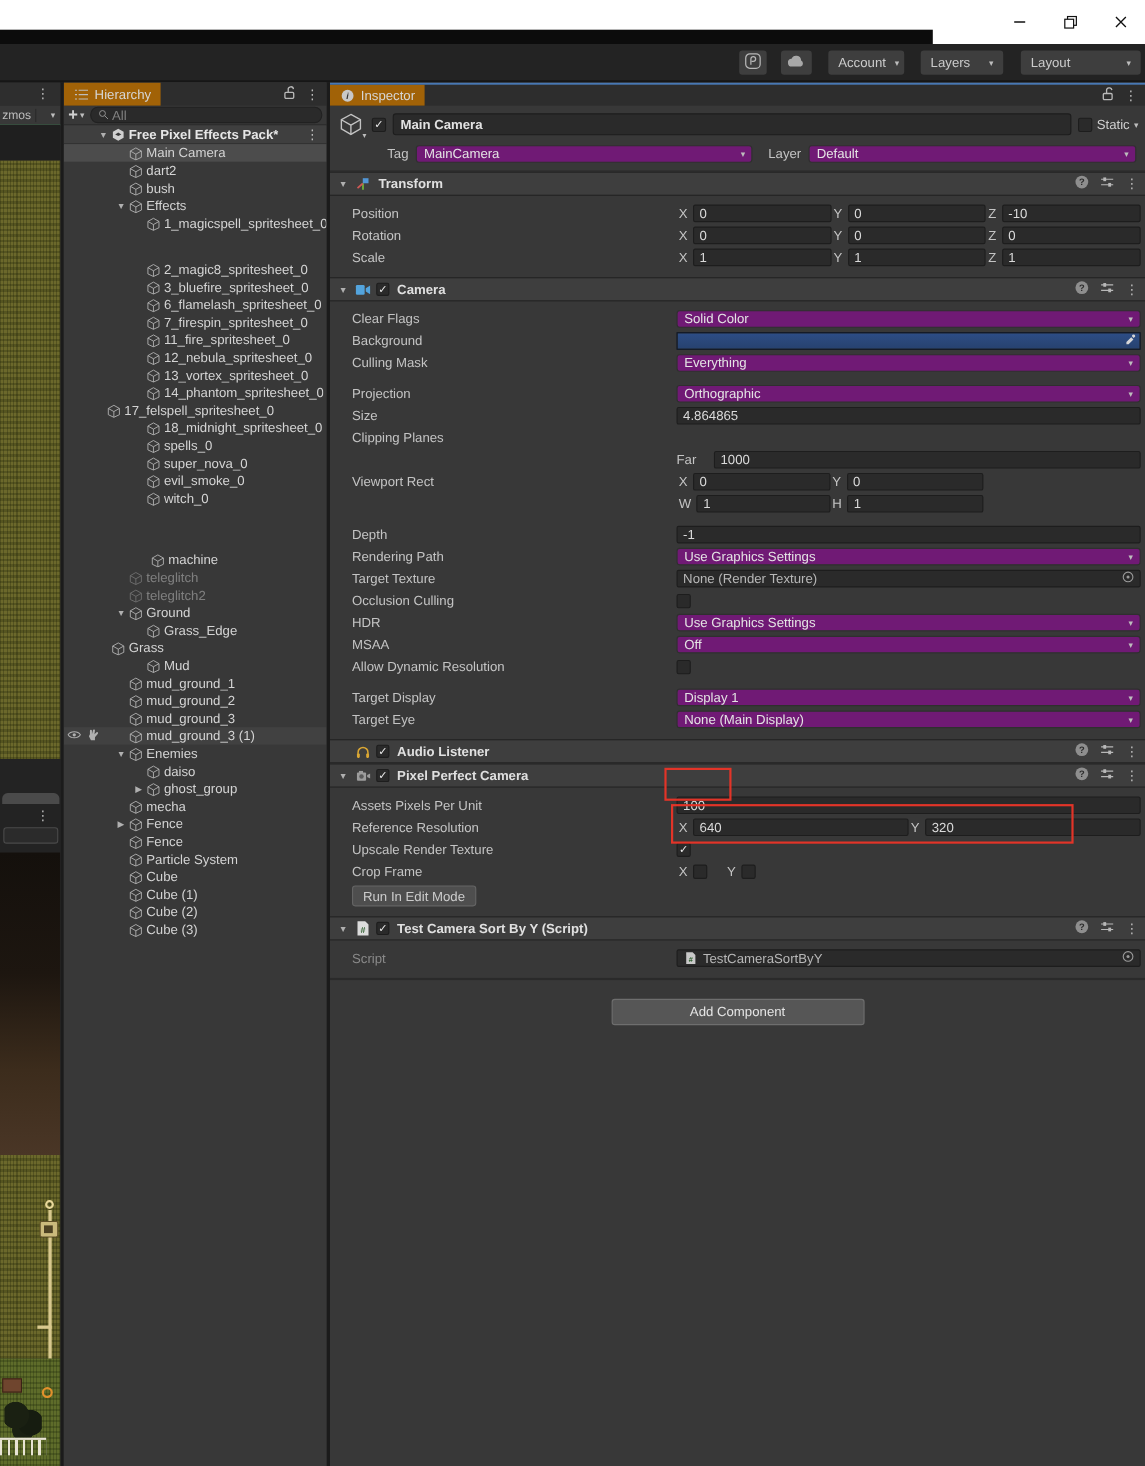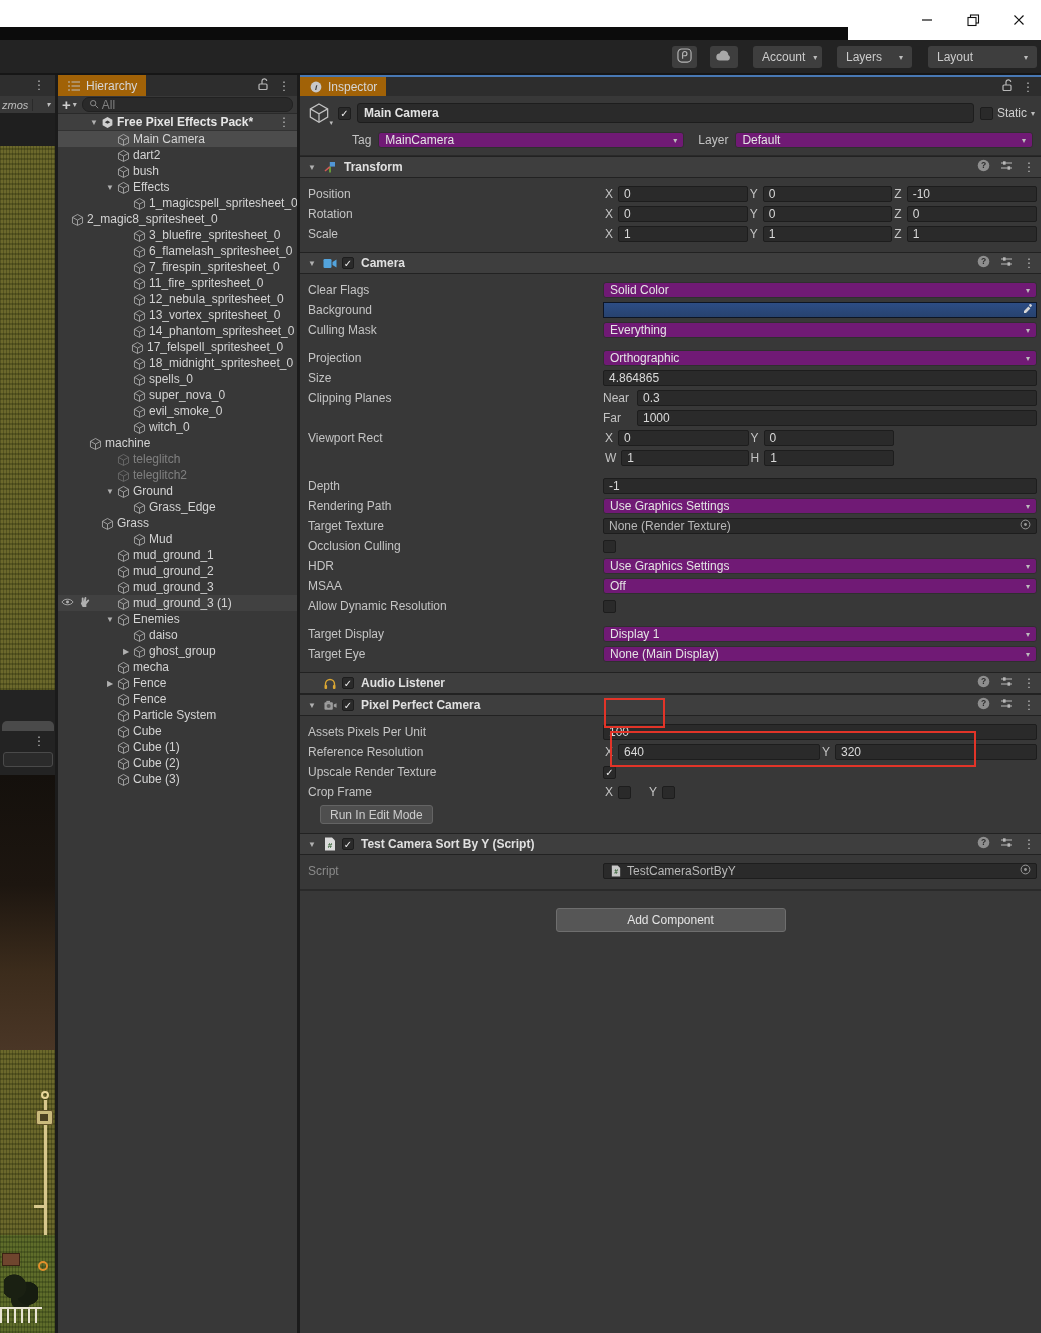--- a/index.html
+++ b/index.html
@@ -68,21 +68,21 @@
   .dd .caret{margin-left:6px;}
   .tf{height:16px;background:#2a2a2a;border:1px solid #1d1d1d;border-radius:2px;
       display:flex;align-items:center;padding:0 5px;color:#dadada;flex:1;box-sizing:border-box;}
   .tf.obj{color:#b8b8b8;gap:4px;}
   .tf .flex1{flex:1;overflow:hidden;white-space:nowrap;}
   .comp-header{height:20px;background:#3e3e3e;border-top:1px solid #222222;border-bottom:1px solid #222222;
                display:flex;align-items:center;gap:5px;padding:0 6px;}
   .comp-title{font-weight:bold;color:#e0e0e0;margin-left:2px;}
   .hdr-icons{margin-left:auto;display:flex;align-items:center;gap:10px;}
   .props{padding:6px 0 8px 0;}
-  .prow{height:20px;display:flex;align-items:center;padding-left:8px;}
+  .prow{height:20px;display:flex;align-items:center;padding-left:20px;}
   .plabel{width:295px;flex:none;color:#c4c4c4;overflow:hidden;white-space:nowrap;}
   .plabel.dim{color:#8a8a8a;}
   .pvalue{flex:1;display:flex;align-items:center;margin-right:4px;position:relative;}
   .pvalue.narrow{margin-right:147px;}
   .agrp{flex:1;display:flex;align-items:center;}
   .axis{color:#c4c4c4;margin:0 5px 0 2px;flex:none;}
   .sublabel{width:34px;flex:none;color:#c4c4c4;}
   .swatch{flex:1;height:14px;background:linear-gradient(#30518f,#27426f);border:1px solid #0d1524;}
   .dropper{position:absolute;right:3px;top:1px;}
   .pgap{height:8px;}
@@ -152,21 +152,21 @@
   <div class="tool-btn" style="left:928px;width:109px;" data-name="layout-dropdown">
     <span data-name="layout-label">Layout</span>
     <span class="caret" data-name="chevron-down-icon">▾</span>
   </div>
 </div>
 
 <div class="left-strip" data-name="scene-view-strip">
   <div class="ls" style="top:0;height:21px;background:#2e2e2e;" data-name="scene-tabbar">
     <span class="kebab" style="position:absolute;right:10px;top:4px;" data-name="kebab-menu-icon">⋮</span>
   </div>
-  <div class="ls" style="top:21px;height:17px;background:#383838;border-bottom:1px solid #86efac;display:flex;align-items:center;font-style:italic;" data-name="gizmos-toolbar">
+  <div class="ls" style="top:21px;height:17px;background:#383838;border-bottom:1px solid #86efac;display:flex;align-items:center;" data-name="gizmos-toolbar">
     <span style="padding-left:2px;color:#bdbdbd;font-size:11px;" data-name="gizmos-button">zmos</span>
     <span style="margin-left:4px;width:1px;height:12px;background:#2a2a2a;" data-name="divider"></span>
     <span style="flex:1;display:flex;justify-content:center;" class="caret" data-name="gizmos-dropdown">▾</span>
   </div>
   <div class="ls" style="top:38px;height:33px;background:#1f1f1f;" data-name="scene-view-fragment"></div>
   <div class="ls olive" style="top:71px;height:544px;" data-name="scene-view-grass-texture"></div>
   <div class="ls" style="top:615px;height:85px;background:#232323;" data-name="lower-panel-chrome">
     <div style="position:absolute;left:2px;right:1px;top:31px;height:10px;background:#4a4a4a;border-radius:5px 5px 0 0;" data-name="panel-tab-edge"></div>
     <span class="kebab" style="position:absolute;right:10px;top:45px;" data-name="kebab-menu-icon">⋮</span>
     <div style="position:absolute;left:3px;right:2px;top:62px;height:13px;background:#2b2b2b;border:1px solid #4a4a4a;border-radius:3px;" data-name="panel-field-edge"></div>
@@ -275,21 +275,21 @@
       <div class="hrow" data-name="hierarchy-item" style="padding-left: 62px;">
         <span class="fold" data-name="foldout-arrow"></span>
         <span class="ic" data-name="cube-icon">
           <svg width="13" height="13" viewBox="0 0 16 16" fill="none" stroke="#b4b4b4" stroke-width="1">
             <path d="M8 1.8 14.2 5.3v7L8 15.2 1.8 12.3v-7z"></path>
             <path d="M1.8 5.3 8 8.8l6.2-3.5M8 8.8v6.4"></path>
           </svg>
         </span>
         <span class="hlabel" data-name="hierarchy-item-label">1_magicspell_spritesheet_0</span>
       </div>
-      <div class="hrow" data-name="hierarchy-item" style="">
+      <div class="hrow" data-name="hierarchy-item" style="padding-left: 62px; margin-top: 26px;">
         <span class="fold" data-name="foldout-arrow"></span>
         <span class="ic" data-name="cube-icon">
           <svg width="13" height="13" viewBox="0 0 16 16" fill="none" stroke="#b4b4b4" stroke-width="1">
             <path d="M8 1.8 14.2 5.3v7L8 15.2 1.8 12.3v-7z"></path>
             <path d="M1.8 5.3 8 8.8l6.2-3.5M8 8.8v6.4"></path>
           </svg>
         </span>
         <span class="hlabel" data-name="hierarchy-item-label">2_magic8_spritesheet_0</span>
       </div>
       <div class="hrow" data-name="hierarchy-item" style="padding-left: 62px;">
@@ -355,21 +355,21 @@
       <div class="hrow" data-name="hierarchy-item" style="padding-left: 62px;">
         <span class="fold" data-name="foldout-arrow"></span>
         <span class="ic" data-name="cube-icon">
           <svg width="13" height="13" viewBox="0 0 16 16" fill="none" stroke="#b4b4b4" stroke-width="1">
             <path d="M8 1.8 14.2 5.3v7L8 15.2 1.8 12.3v-7z"></path>
             <path d="M1.8 5.3 8 8.8l6.2-3.5M8 8.8v6.4"></path>
           </svg>
         </span>
         <span class="hlabel" data-name="hierarchy-item-label">14_phantom_spritesheet_0</span>
       </div>
-      <div class="hrow" data-name="hierarchy-item" style="padding-left: 60px;">
+      <div class="hrow" data-name="hierarchy-item" style="padding-left: 26px;">
         <span class="fold" data-name="foldout-arrow"></span>
         <span class="ic" data-name="cube-icon">
           <svg width="13" height="13" viewBox="0 0 16 16" fill="none" stroke="#b4b4b4" stroke-width="1">
             <path d="M8 1.8 14.2 5.3v7L8 15.2 1.8 12.3v-7z"></path>
             <path d="M1.8 5.3 8 8.8l6.2-3.5M8 8.8v6.4"></path>
           </svg>
         </span>
         <span class="hlabel" data-name="hierarchy-item-label">17_felspell_spritesheet_0</span>
       </div>
       <div class="hrow" data-name="hierarchy-item" style="padding-left: 62px;">
@@ -415,21 +415,21 @@
       <div class="hrow" data-name="hierarchy-item" style="padding-left: 62px;">
         <span class="fold" data-name="foldout-arrow"></span>
         <span class="ic" data-name="cube-icon">
           <svg width="13" height="13" viewBox="0 0 16 16" fill="none" stroke="#b4b4b4" stroke-width="1">
             <path d="M8 1.8 14.2 5.3v7L8 15.2 1.8 12.3v-7z"></path>
             <path d="M1.8 5.3 8 8.8l6.2-3.5M8 8.8v6.4"></path>
           </svg>
         </span>
         <span class="hlabel" data-name="hierarchy-item-label">witch_0</span>
       </div>
-      <div class="hrow" data-name="hierarchy-item" style="padding-left: 18px;">
+      <div class="hrow" data-name="hierarchy-item" style="padding-left: 66px; margin-top: 40px;">
         <span class="fold" data-name="foldout-arrow"></span>
         <span class="ic" data-name="cube-icon">
           <svg width="13" height="13" viewBox="0 0 16 16" fill="none" stroke="#b4b4b4" stroke-width="1">
             <path d="M8 1.8 14.2 5.3v7L8 15.2 1.8 12.3v-7z"></path>
             <path d="M1.8 5.3 8 8.8l6.2-3.5M8 8.8v6.4"></path>
           </svg>
         </span>
         <span class="hlabel" data-name="hierarchy-item-label">machine</span>
       </div>
       <div class="hrow dis" data-name="hierarchy-item" style="padding-left: 46px;">
@@ -872,26 +872,20 @@
       <div class="prow" data-name="property-row">
         <span class="plabel" data-name="property-label">Size</span>
         <div class="pvalue" data-name="property-value">
           <div class="tf" data-name="text-field">
             <span class="tv" data-name="field-value">4.864865</span>
           </div>
         </div>
       </div>
       <div class="prow" data-name="property-row">
         <span class="plabel" data-name="property-label">Clipping Planes</span>
-        <div class="pvalue" data-name="property-value">
-          <span class="sublabel" data-name="sub-axis-label">Near</span>
-          <div class="tf" data-name="text-field">
-            <span class="tv" data-name="field-value">0.3</span>
-          </div>
-        </div>
       </div>
       <div class="prow" data-name="property-row">
         <span class="plabel" data-name="property-label"></span>
         <div class="pvalue" data-name="property-value">
           <span class="sublabel" data-name="sub-axis-label">Far</span>
           <div class="tf" data-name="text-field">
             <span class="tv" data-name="field-value">1000</span>
           </div>
         </div>
       </div>

